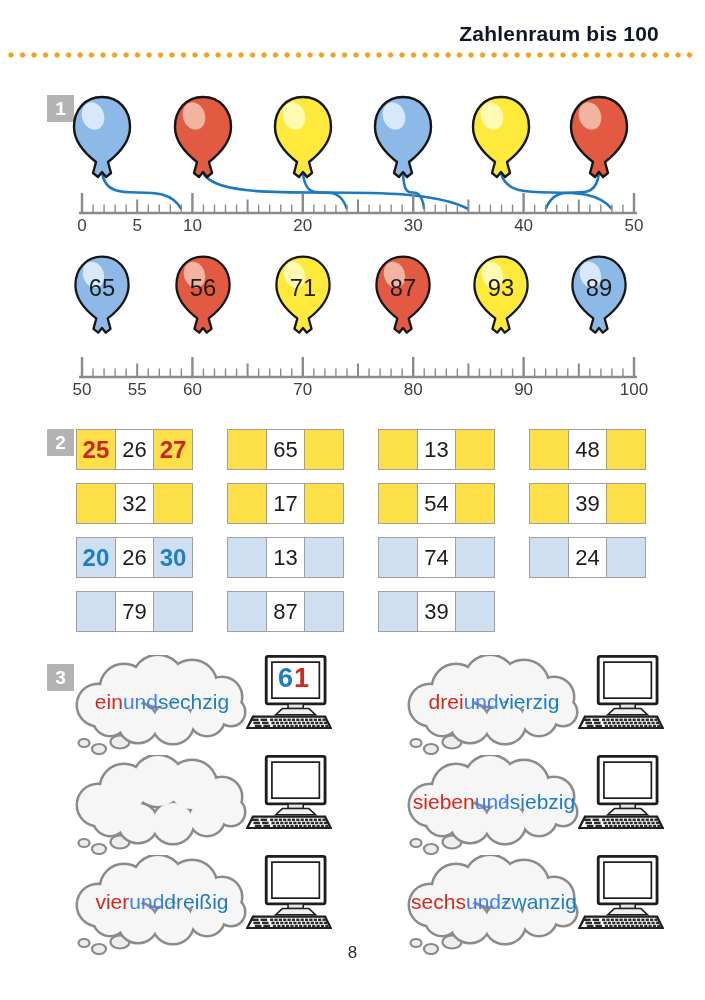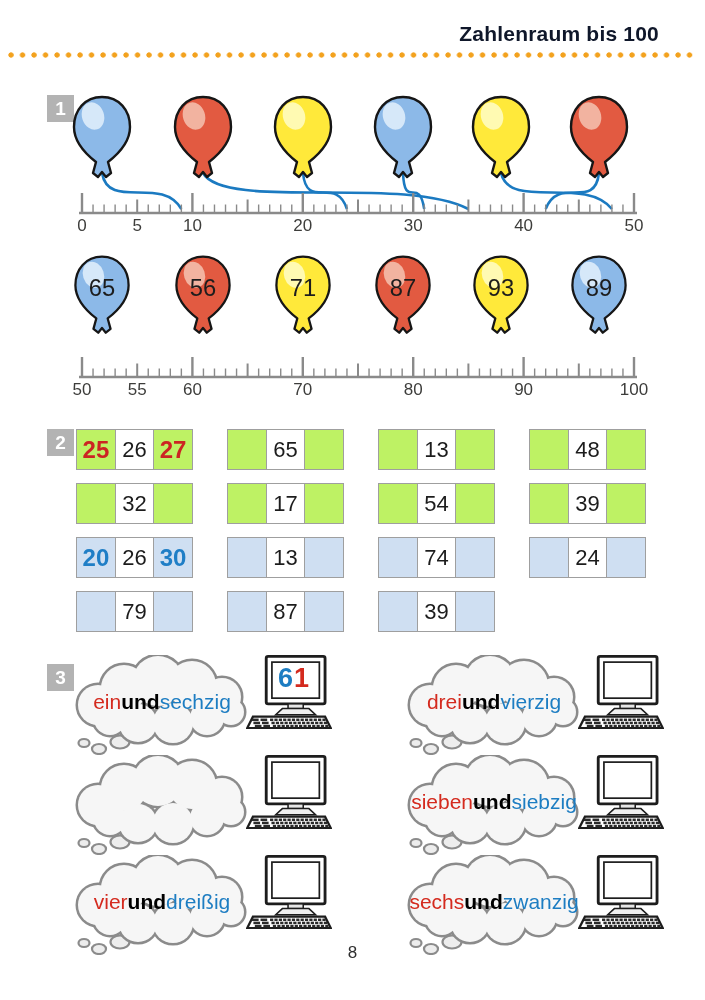--- a/index.html
+++ b/index.html
@@ -15,36 +15,36 @@
   #s1{position:absolute;left:0;top:85px;width:705px;height:320px;}
   .nl-label{font:17px "Liberation Sans",sans-serif;fill:#3d3d3b;}
   .bal-num{font:25px "Liberation Sans",sans-serif;fill:#1d1d1d;}
   
   #s2-grid{position:absolute;left:76px;top:429px;display:grid;
            grid-template-columns:repeat(4,117px);column-gap:34px;row-gap:13px;}
   .grp{display:flex;}
   .cell{width:38px;height:39px;border:1.2px solid #9f9f9f;margin-left:-1.2px;box-sizing:content-box;
         display:flex;align-items:center;justify-content:center;font-size:22px;color:#1c1c1c;background:#fff;}
   .grp .cell:first-child{margin-left:0;}
-  .grp.pink .outer{background:#bef264;}
+  .grp.pink .outer{background:#fde047;}
   .grp.blue .outer{background:#cfdff2;}
   .cell.accent{font-weight:bold;font-size:24px;}
   .grp.pink .accent{color:#cc2423;}
   .grp.blue .accent{color:#1f7ec6;}
   
   #s3-grid{position:absolute;left:68px;top:655px;display:grid;
            grid-template-columns:264px 264px;column-gap:68px;grid-auto-rows:100px;}
   .think{position:relative;width:264px;height:100px;}
   .comp{position:absolute;left:178px;top:0;width:86px;height:74px;}
   .cloud{position:absolute;left:0;top:0;width:200px;height:100px;}
   .word{position:absolute;left:8px;top:22px;width:172px;height:48px;display:flex;align-items:center;
         justify-content:center;font-size:21px;color:#222;line-height:1;white-space:nowrap;}
   .scr{position:absolute;left:201px;top:5px;width:50px;height:37px;display:flex;align-items:center;
        justify-content:center;font-size:27px;font-weight:bold;letter-spacing:1px;}
-  .c-red{color:#d42a1e;} .c-blue{color:#1d7dc2;} .c-dark{color:#000000;font-weight:bold;}
+  .c-red{color:#d42a1e;} .c-blue{color:#1d7dc2;} .c-dark{color:#3b82f6;}
   #pnum{position:absolute;top:943px;left:0;width:705px;text-align:center;font-size:17px;color:#2e2e2e;}
 </style>
 </head>
 <body>
 
 <div id="page">
   <div id="title">Zahlenraum bis 100</div>
   <div id="dots"></div>
 
   <div id="b1" class="badge">1</div>

